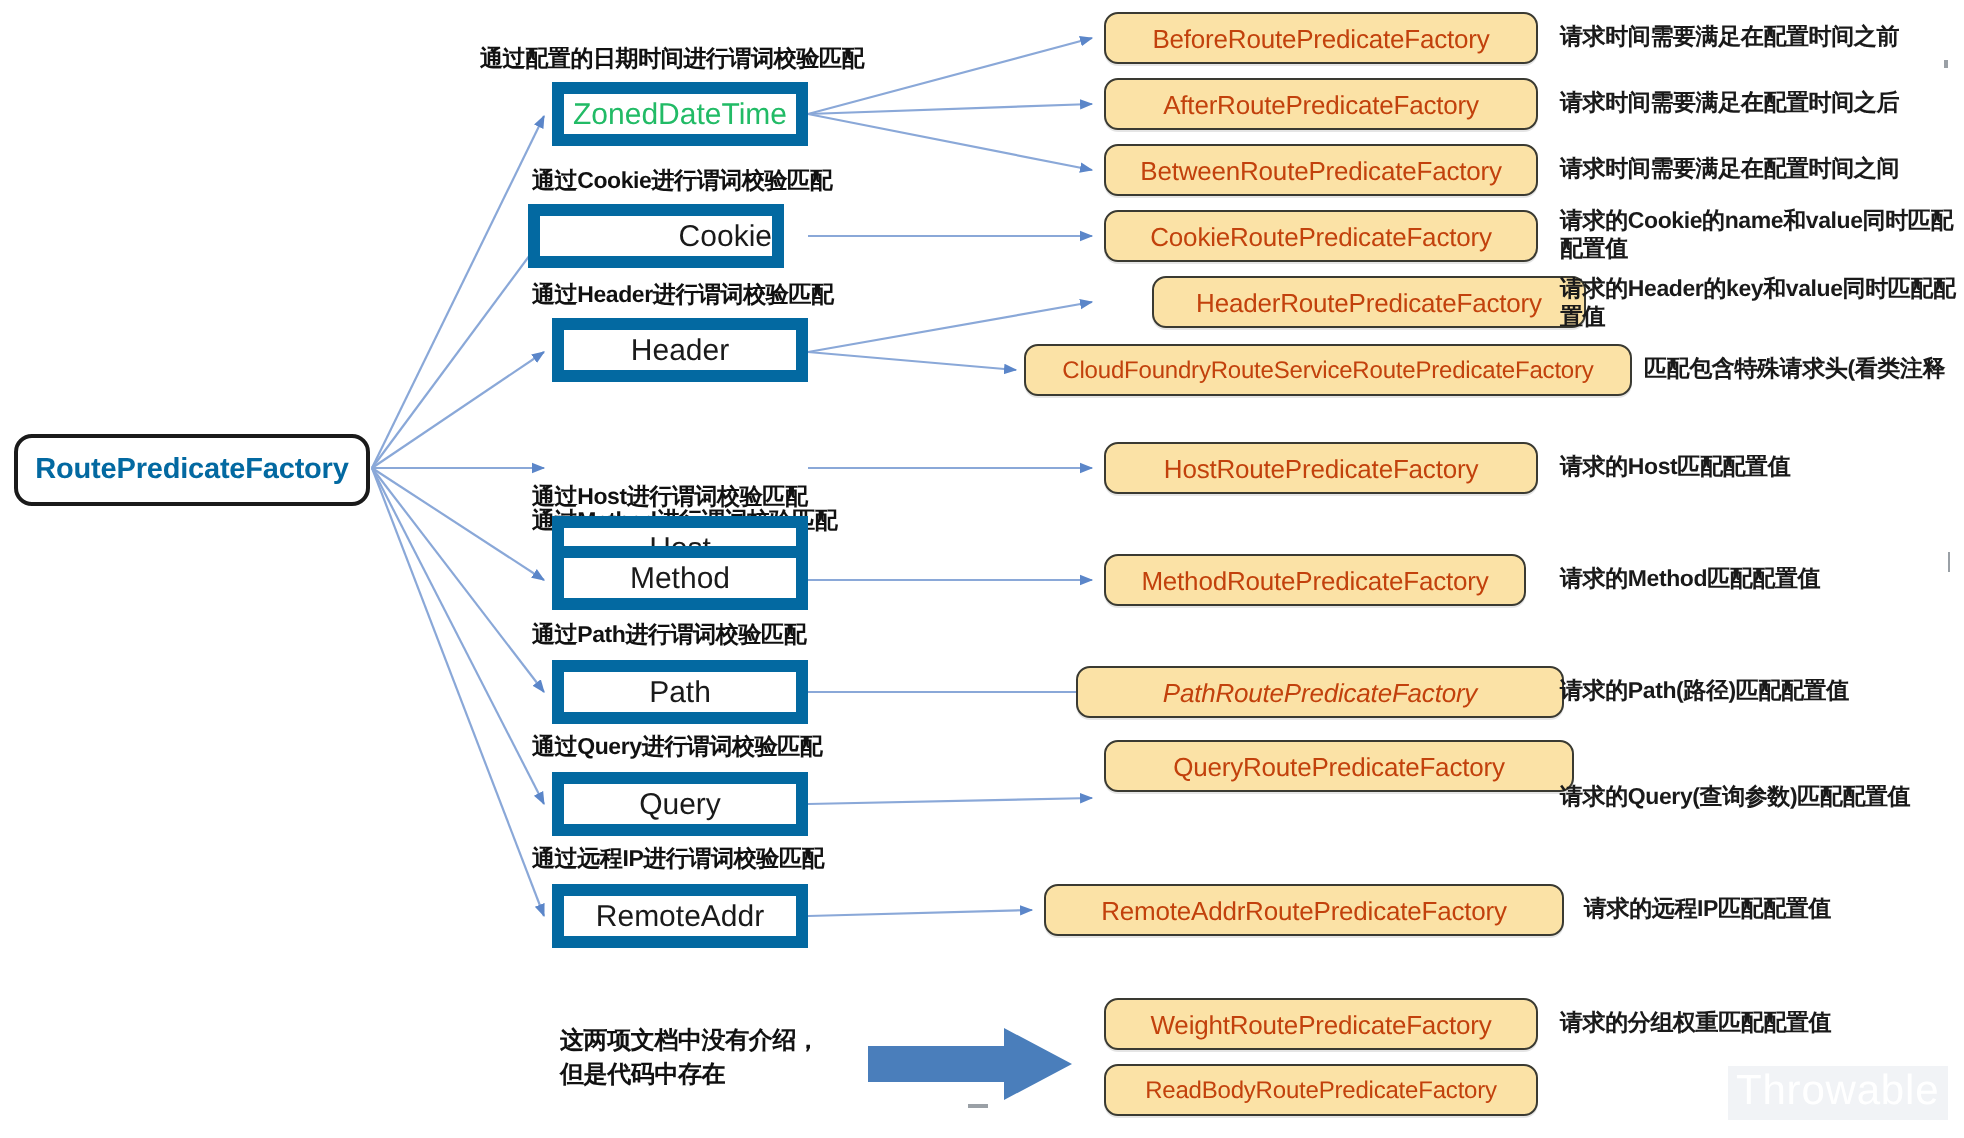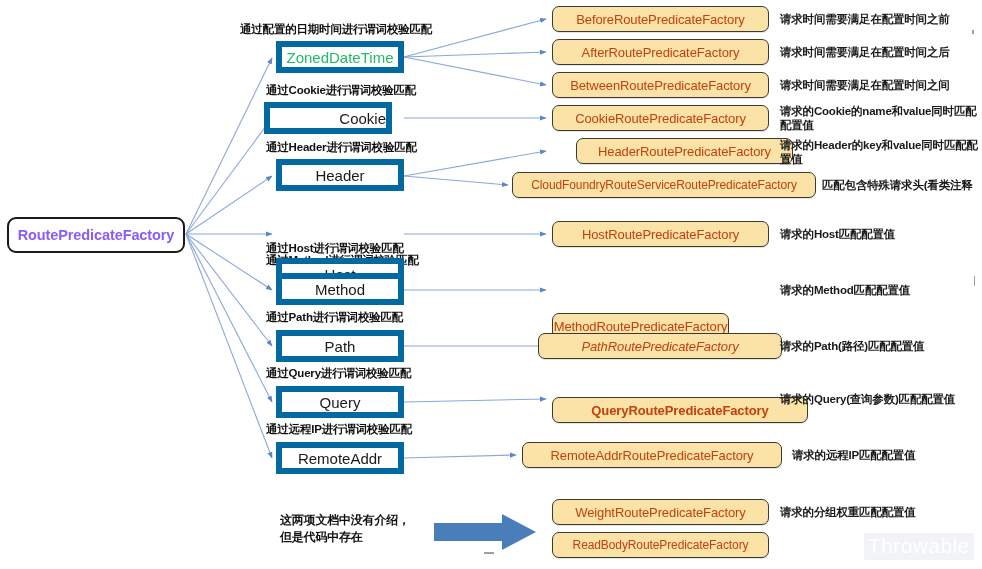--- a/index.html
+++ b/index.html
@@ -29,21 +29,21 @@
     width:178px; height:36px;
     border:2px solid #1a1a1a;
     border-radius:9px;
     background:#ffffff;
     display:flex;align-items:center;justify-content:center;
     box-sizing:border-box;
   }
   .root-node span{
     font-size:14.5px;
     font-weight:bold;
-    color:#8b5cf6;
+    color:#0369a1;
     letter-spacing:-0.1px;
     white-space:nowrap;
   }
 
   
   .mid-node{
     position:absolute;
     width:128px; height:32px;
     border:6px solid #0369a1;
     background:#ffffff;
@@ -224,27 +224,27 @@
   </div>
   <div class="leaf-node" style="left:552px; top:138px; width:217px;margin-left:24px;">
     <span>HeaderRoutePredicateFactory</span>
   </div>
   <div class="leaf-node small" style="left:512px; top:172px; width:304px;">
     <span>CloudFoundryRouteServiceRoutePredicateFactory</span>
   </div>
   <div class="leaf-node" style="left:552px; top:221px; width:217px;">
     <span>HostRoutePredicateFactory</span>
   </div>
-  <div class="leaf-node" style="left:552px; top:277px; width:177px;margin-top:36px;">
+  <div class="leaf-node" style="left:552px; top:277px; width:211px;">
     <span>MethodRoutePredicateFactory</span>
   </div>
   <div class="leaf-node" style="left:538px; top:333px; width:244px;font-style:italic;">
     <span>PathRoutePredicateFactory</span>
   </div>
-  <div class="leaf-node" style="left:552px; top:397px; width:256px;font-weight:bold;">
+  <div class="leaf-node" style="left:552px; top:370px; width:235px;">
     <span>QueryRoutePredicateFactory</span>
   </div>
   <div class="leaf-node" style="left:522px; top:442px; width:260px;">
     <span>RemoteAddrRoutePredicateFactory</span>
   </div>
   <div class="leaf-node" style="left:552px; top:499px; width:217px;">
     <span>WeightRoutePredicateFactory</span>
   </div>
   <div class="leaf-node small" style="left:552px; top:532px; width:217px;">
     <span>ReadBodyRoutePredicateFactory</span>

